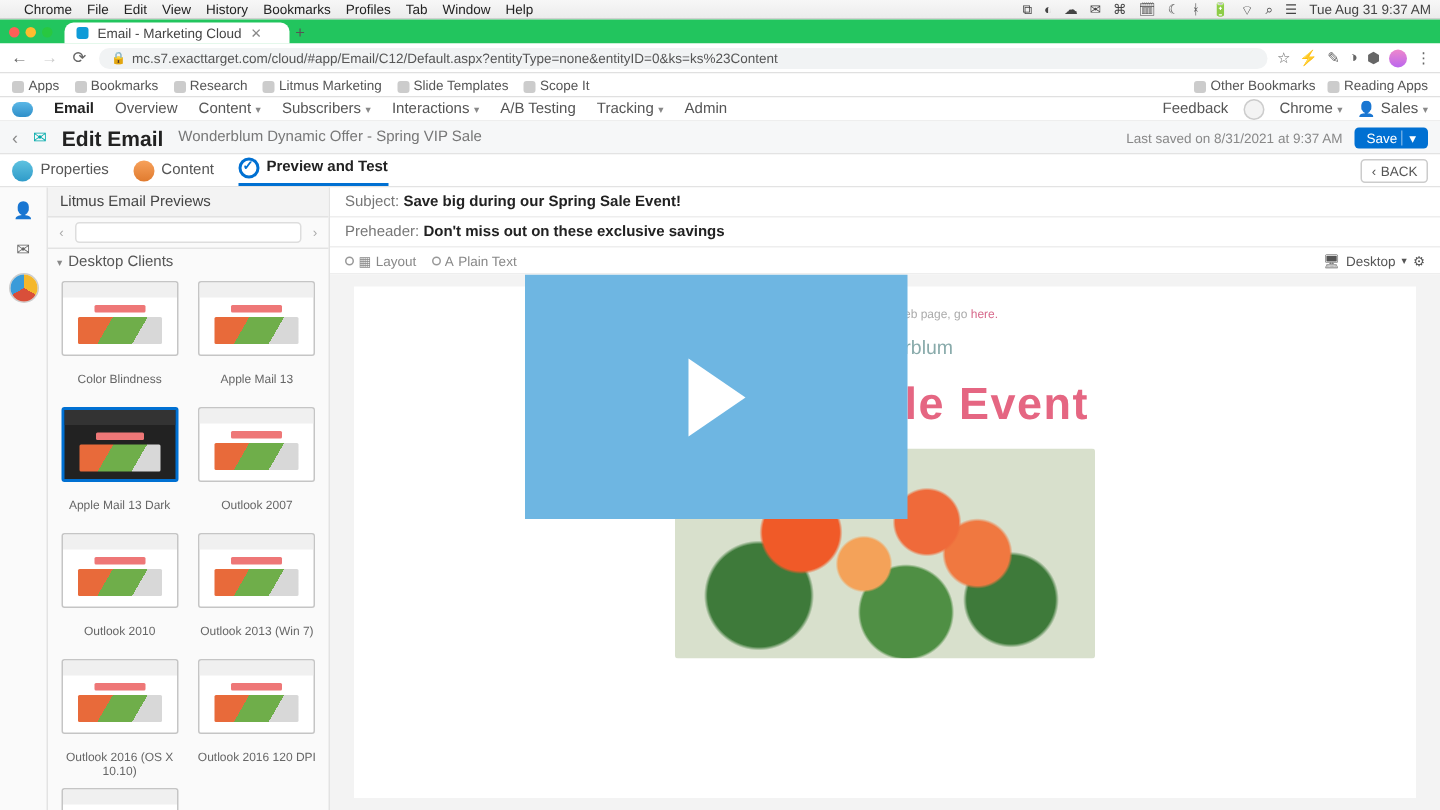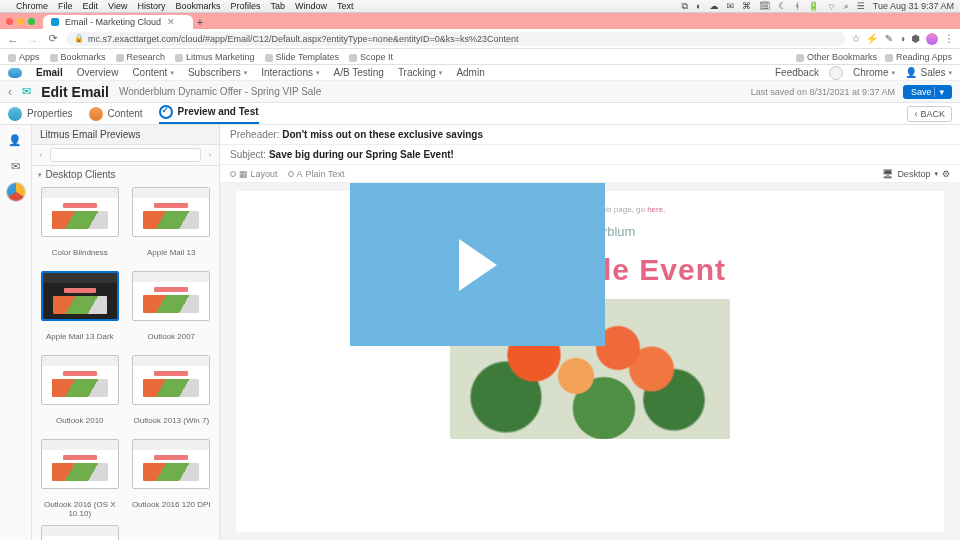--- a/index.html
+++ b/index.html
@@ -6,21 +6,21 @@
 body { width: 960px; height: 540px; overflow: hidden; background: #fff; font-size: 11px; color: #333; }
 
 
 .mac-menubar { height: 13px; background: linear-gradient(#f7f7f7,#ececec); display: flex; align-items: center; padding: 0 6px; font-size: 9px; color: #222; gap: 10px; border-bottom: 1px solid #d0d0d0; }
 .mac-menubar .apple { font-size: 10px; }
 .mac-menubar .spacer { flex: 1; }
 .mac-menubar .right { display: flex; gap: 8px; align-items: center; font-size: 9px; }
 .mac-menubar .right span { color: #444; }
 
 
-.tabstrip { height: 16px; background: #fca5a5; display: flex; align-items: flex-end; padding-left: 6px; }
+.tabstrip { height: 16px; background: #22c55e; display: flex; align-items: flex-end; padding-left: 6px; }
 .traffic { display: flex; gap: 4px; align-self: center; margin-right: 8px; }
 .traffic span { width: 7px; height: 7px; border-radius: 50%; display: inline-block; }
 .traffic .r { background:#ff5f57; } .traffic .y { background:#febc2e; } .traffic .g { background:#28c840; }
 .tab { background: #fff; height: 14px; border-radius: 6px 6px 0 0; display: flex; align-items: center; padding: 0 8px; font-size: 9px; color: #444; gap: 6px; min-width: 150px; }
 .tab .favicon { width: 8px; height: 8px; background:#0e9bd8; border-radius: 2px; }
 .tab .close { color:#888; font-size: 9px; }
 .newtab { width: 14px; height: 14px; display:flex; align-items:center; justify-content:center; color:#555; font-size:11px; }
 
 
 .urlbar { height: 20px; background: #fff; display:flex; align-items:center; padding: 0 6px; gap: 6px; border-bottom: 1px solid #e0e0e0; }
@@ -129,21 +129,21 @@
   <span class="apple"></span>
   <span>Chrome</span>
   <span>File</span>
   <span>Edit</span>
   <span>View</span>
   <span>History</span>
   <span>Bookmarks</span>
   <span>Profiles</span>
   <span>Tab</span>
   <span>Window</span>
-  <span>Text</span>
+  <span>Help</span>
   <span class="spacer"></span>
   <div class="right">
     <span>⧉</span>
     <span>◐</span>
     <span>☁</span>
     <span>✉</span>
     <span>⌘</span>
     <span>🗓</span>
     <span>☾</span>
     <span>ᚼ</span>
@@ -411,26 +411,26 @@
               <div class="mini-img" style="margin-top:3px"></div>
             </div>
           </div>
           <div class="thlabel">Outlook 2019 120 DPI</div>
         </div>
       </div>
   </div>
 
   <div class="contentpanel">
     <div class="subjrow">
+      <span class="lbl">Subject:</span>
+      <span style="font-weight:600">Save big during our Spring Sale Event!</span>
+    </div>
+    <div class="subjrow">
       <span class="lbl">Preheader:</span>
       <span style="font-weight:600">Don't miss out on these exclusive savings</span>
-    </div>
-    <div class="subjrow">
-      <span class="lbl">Subject:</span>
-      <span style="font-weight:600">Save big during our Spring Sale Event!</span>
     </div>
     <div class="optrow">
       <span class="opt">
           <span class="dot"></span>
           <span>▦</span>
           <span>Layout</span>
         </span>
       <span class="opt">
           <span class="dot"></span>
           <span>A</span>

